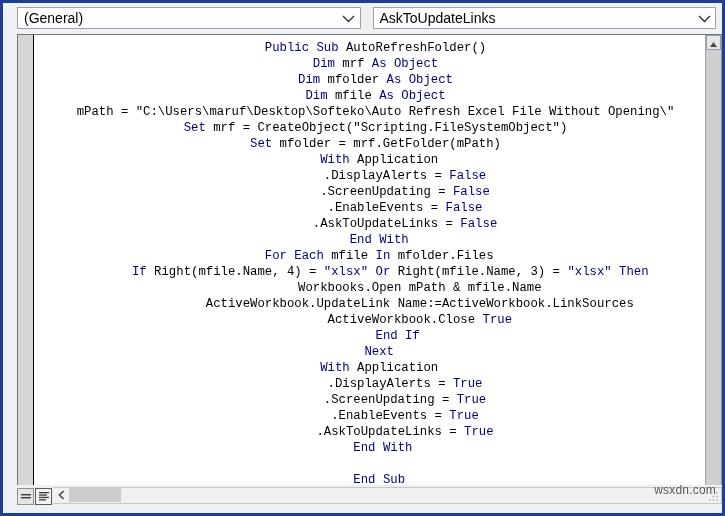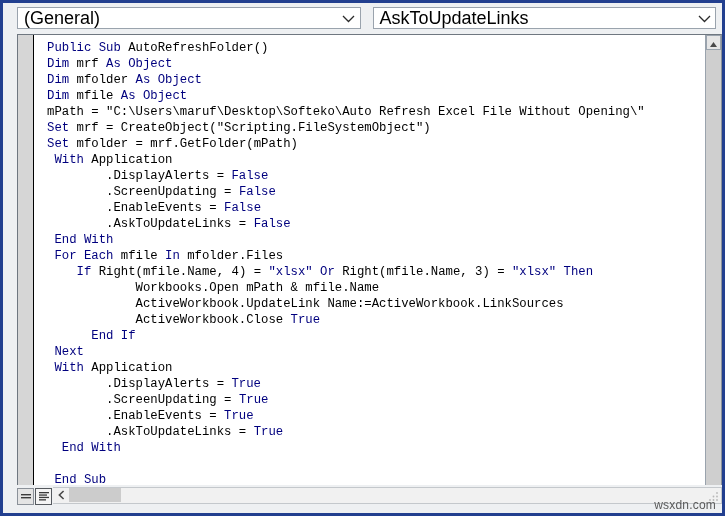--- a/index.html
+++ b/index.html
@@ -37,23 +37,23 @@
     padding: 0 6px;
     box-sizing: border-box;
   }
   .combo {
     position: relative;
     height: 22px;
     background: #ffffff;
     border: 1px solid #9aa3ad;
     box-sizing: border-box;
     display: flex;
-    align-items: flex-start;
+    align-items: center;
     font-family: "Liberation Sans", sans-serif;
-    font-size: 18px;
+    font-size: 14px;
     color: #000000;
   }
   .combo.left  { width: 344px; margin-left: 8px; }
   .combo.right { width: 344px; margin-left: 12px; }
   .combo-text {
     padding-left: 6px;
     flex: 1;
     white-space: nowrap;
     overflow: hidden;
   }
@@ -100,20 +100,21 @@
   }
   .code-text {
     margin: 0;
     padding: 5px 0 0 12px;
     font-family: "Liberation Mono", "DejaVu Sans Mono", monospace;
     font-size: 12.3px;
     line-height: 16px;
     color: #000000;
     white-space: pre;
     letter-spacing: 0px;
+    text-align: center;
   }
   .code-line { height: 16px; white-space: pre; }
   .kw { color: #00007f; }
 
   
   .vscroll {
     position: absolute;
     right: 0; top: 0;
     width: 16px;
     height: 100%;
@@ -200,21 +201,21 @@
   .hs-grip {
     width: 14px;
     height: 14px;
     flex: none;
     opacity: 0.55;
   }
 
   .watermark {
     position: absolute;
     right: 6px;
-    bottom: 1px;
+    bottom: 16px;
     font-family: "Liberation Sans", sans-serif;
     font-size: 12px;
     color: #5a5a5a;
     letter-spacing: 0.2px;
   }
 </style>
 </head>
 <body>
 
 <div class="vbe-window">

